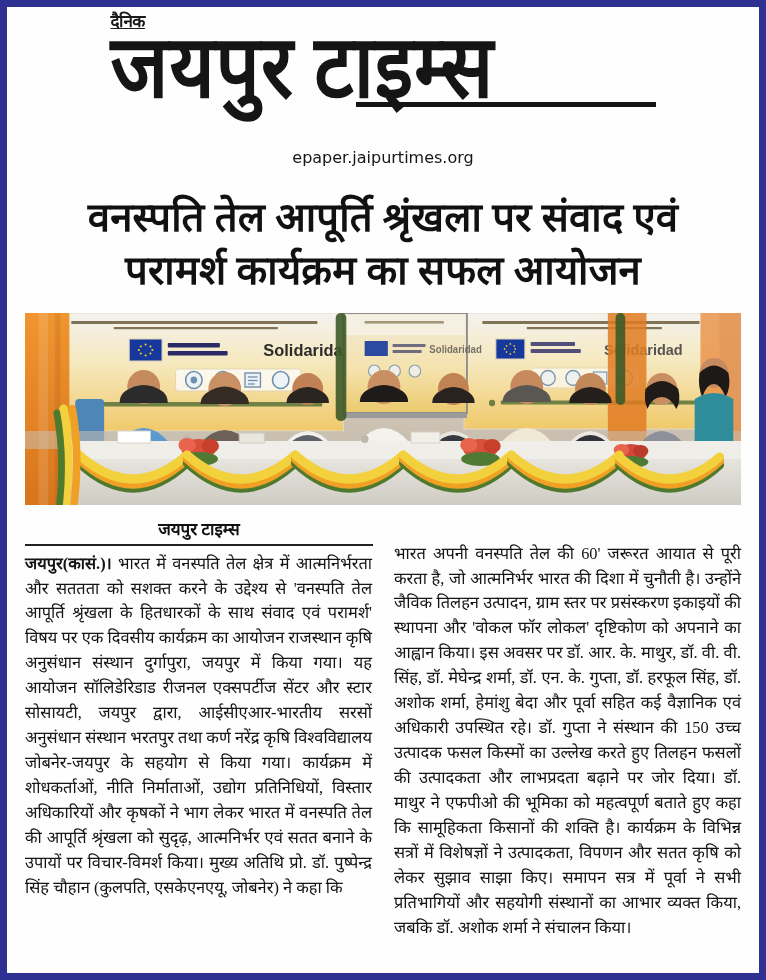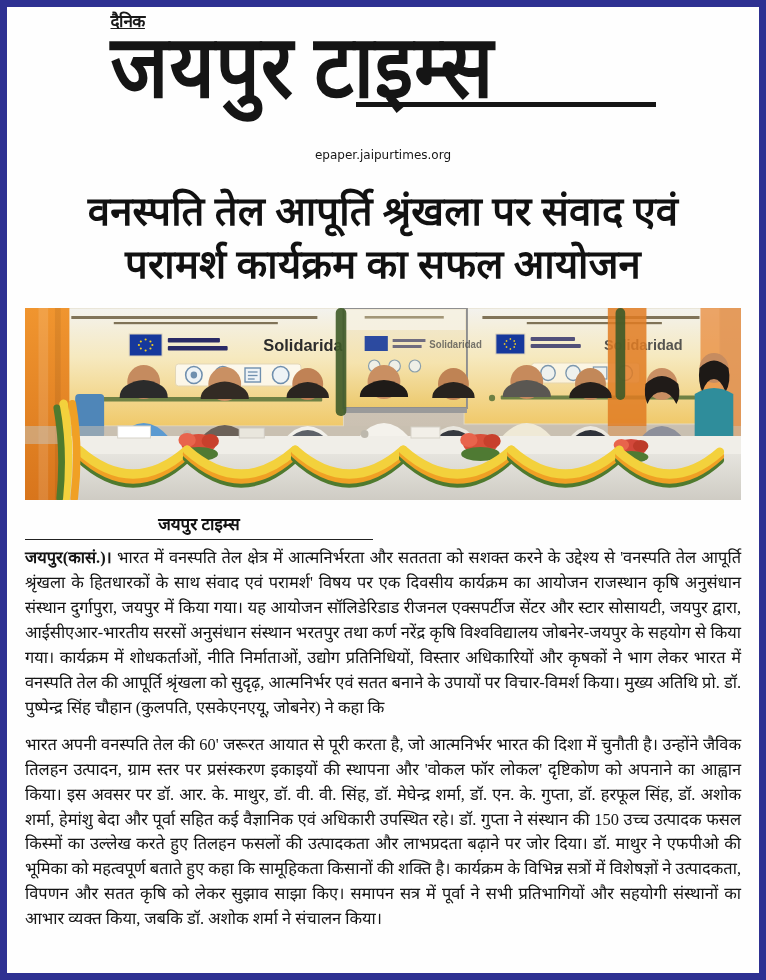--- a/index.html
+++ b/index.html
@@ -64,21 +64,21 @@
     background: #151515;
     width: 300px;
     margin-top: 2px;
     margin-left: 245px;
   }
 
   
   .meta {
     text-align: center;
     margin-top: 40px;
-    font-size: 12px;
+    font-size: 16px;
     color: #161616;
     line-height: 1.35;
     font-family: "DejaVu Sans", sans-serif;
   }
 
   
   .headline {
     text-align: center;
     font-family: "Liberation Serif", serif;
     font-weight: bold;
@@ -118,21 +118,20 @@
     width: 48.6%;
     height: 1.5px;
     background: #222;
     margin-bottom: 6px;
   }
   .columns {
     display: flex;
     gap: 22px;
     padding: 0 6px;
     margin-top: 2px;
-    flex-direction: column;
   }
   .col {
     flex: 1 1 0;
     font-family: "Liberation Serif", serif;
     font-size: 16.4px;
     line-height: 1.52;
     color: #141414;
     text-align: justify;
     text-justify: inter-word;
     hyphens: none;

